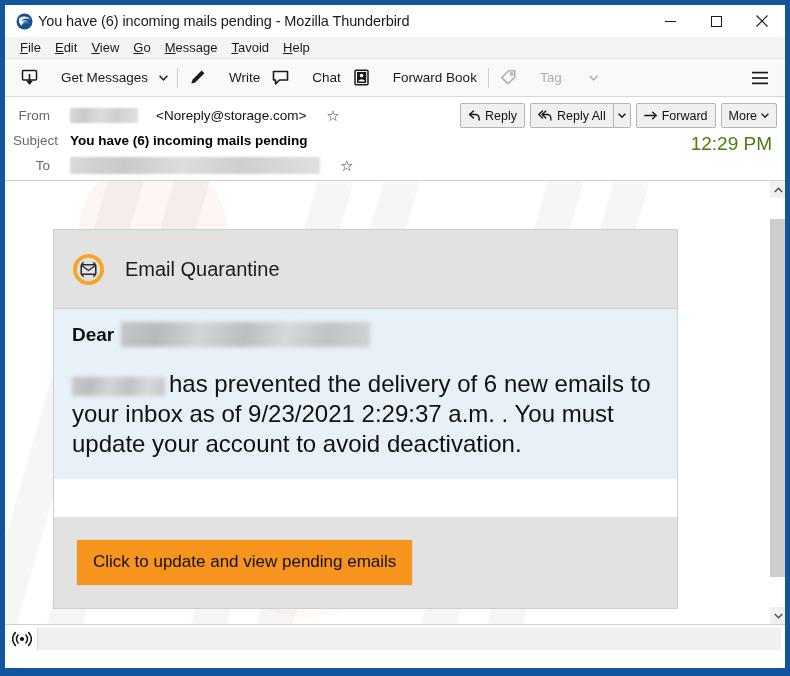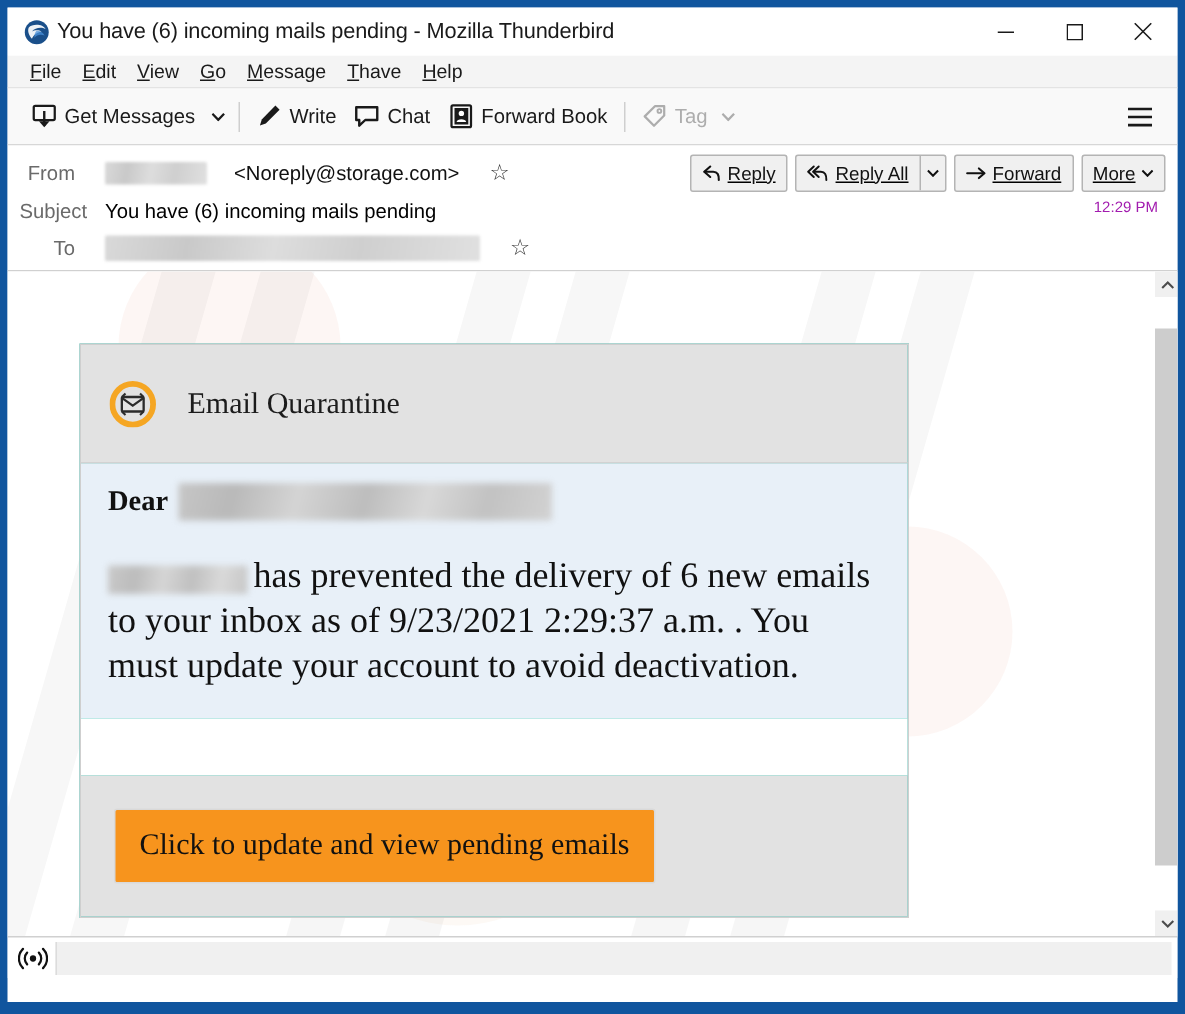--- a/index.html
+++ b/index.html
@@ -83,21 +83,21 @@
     background: #f9f9f9;
     border-bottom: 1px solid #d7d7d7;
     display: flex;
     align-items: center;
     padding: 0 6px 0 10px;
     position: relative;
   }
   .tb-btn {
     display: flex;
     align-items: center;
-    gap: 5px;
+    gap: 23px;
     height: 28px;
     padding: 0 6px;
     font-size: 13.5px;
     color: #1a1a1a;
     cursor: default;
     white-space: nowrap;
     border-radius: 2px;
   }
   .tb-btn.disabled { color: #adadad; }
   .tb-sep {
@@ -140,60 +140,59 @@
     color: #6a6a6a;
     flex: 0 0 auto;
   }
   .hdr-value {
     font-size: 13.5px;
     color: #111111;
     display: flex;
     align-items: center;
     gap: 18px;
   }
-  .hdr-value.bold { font-weight: normal; color: #000; }
+  .hdr-value.bold { font-weight: bold; color: #000; }
   .redact {
     display: inline-block;
     height: 15px;
     border-radius: 1px;
     background: linear-gradient(100deg,#d9d9d9 0%,#c9c9c9 22%,#dddddd 45%,#cfcfcf 68%,#e0e0e0 100%);
     filter: blur(1.1px);
     vertical-align: middle;
   }
   .redact.from  { width: 68px; }
   .redact.to    { width: 250px; height: 17px; }
   .star {
     font-size: 15px; color: #3a3a3a;
     line-height: 1; cursor: default;
     margin-left: 2px;
   }
   #msg-time {
     position: absolute;
     right: 13px;
     top: 36px;
-    font-size: 10px;
-    color: #a21caf;
+    font-size: 19px;
+    color: #4d7c0f;
   }
   #reply-bar {
     position: absolute;
     right: 8px;
     top: 6px;
     display: flex;
     align-items: stretch;
     gap: 5px;
     height: 25px;
   }
   .rb-group {
     display: flex;
     align-items: stretch;
     border: 1px solid #b4b4b4;
     background: #f0f0f0;
     border-radius: 2px;
     overflow: hidden;
-    text-decoration: underline;
   }
   .rb-btn {
     display: flex;
     align-items: center;
     gap: 4px;
     padding: 0 7px;
     font-size: 12.5px;
     color: #111;
     cursor: default;
     white-space: nowrap;
@@ -226,25 +225,24 @@
     width: 764px; height: 560px;
     pointer-events: none;
     opacity: 1;
     z-index: 0;
   }
 
   
   #email-card {
     position: absolute;
     left: 48px; top: 48px;
-    width: 553px;
+    width: 625px;
     z-index: 1;
     border: 1px solid #cfcfcf;
-    background: #14b8a6;
-    font-family: Liberation Serif, serif;
+    background: #14532d;
   }
   #card-head {
     background: #e2e2e2;
     height: 79px;
     display: flex;
     align-items: center;
     padding-left: 19px;
     border-bottom: 1px solid #d2d2d2;
   }
   #quarantine-icon {
@@ -296,21 +294,21 @@
   }
   #card-foot {
     background: #e2e2e2;
     padding: 22px 0 22px 22px;
   }
   #cta-button {
     display: inline-block;
     background: #f7941d;
     border: 1px solid #d9d9d9;
     color: #111;
-    font-size: 20px;
+    font-size: 17px;
     padding: 12px 16px 13px 16px;
     border-radius: 2px;
     cursor: pointer;
     white-space: nowrap;
   }
 
   
   #vscroll {
     position: absolute;
     right: 0; top: 0;
@@ -397,21 +395,21 @@
       </div>
     </div>
   </div>
 
   <div id="menubar">
     <div class="menu-item"><u>F</u><span>ile</span></div>
     <div class="menu-item"><u>E</u><span>dit</span></div>
     <div class="menu-item"><u>V</u><span>iew</span></div>
     <div class="menu-item"><u>G</u><span>o</span></div>
     <div class="menu-item"><u>M</u><span>essage</span></div>
-    <div class="menu-item"><u>T</u><span>have</span></div>
+    <div class="menu-item"><u>T</u><span>avoid</span></div>
     <div class="menu-item"><u>H</u><span>elp</span></div>
   </div>
 
   <div id="toolbar">
 
     <div class="tb-btn">
       <svg width="17" height="17" viewBox="0 0 17 17">
         <rect x="1.5" y="1.5" width="14" height="9.5" rx="1" fill="none" stroke="#1a1a1a" stroke-width="1.5"></rect>
         <line x1="8.5" y1="5" x2="8.5" y2="15" stroke="#1a1a1a" stroke-width="1.6"></line>
         <path d="M5 11.8 L8.5 15.8 L12 11.8 Z" fill="#1a1a1a"></path>

